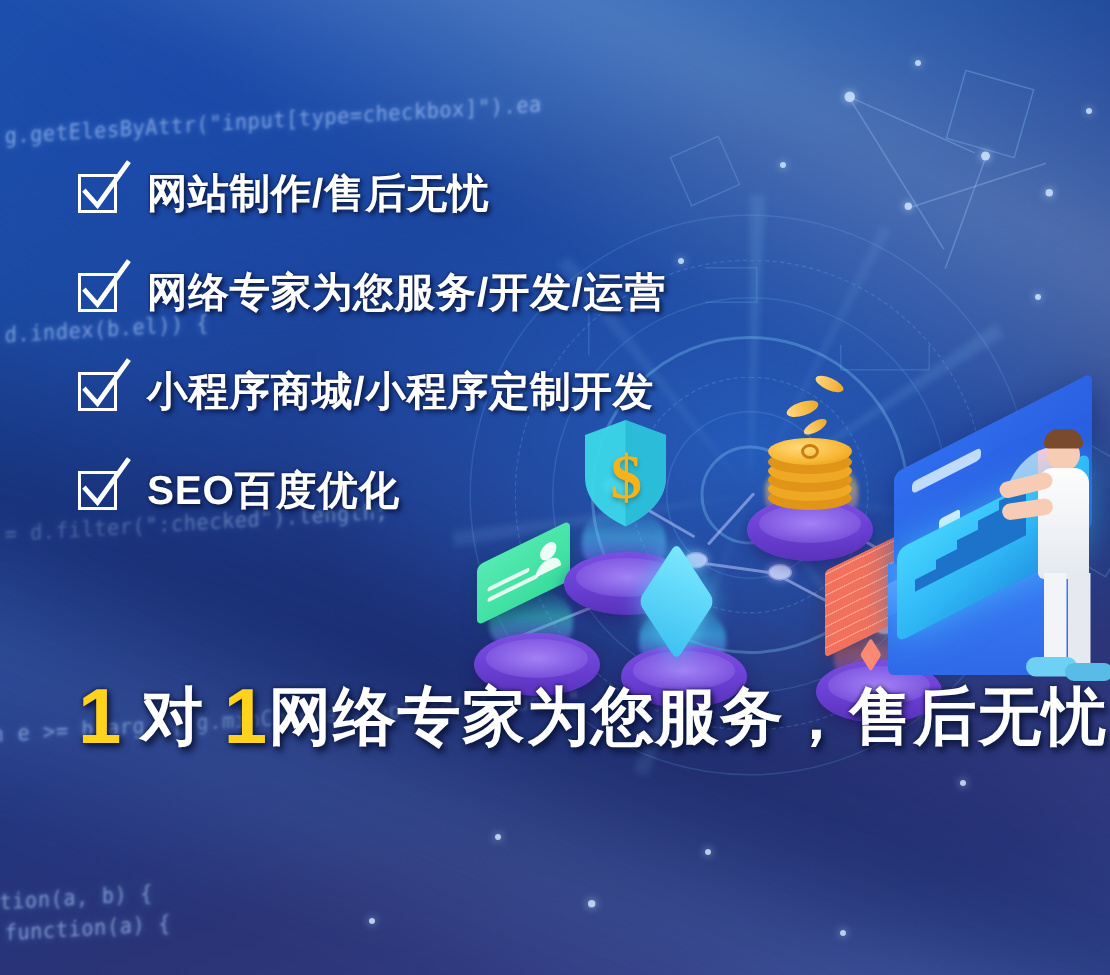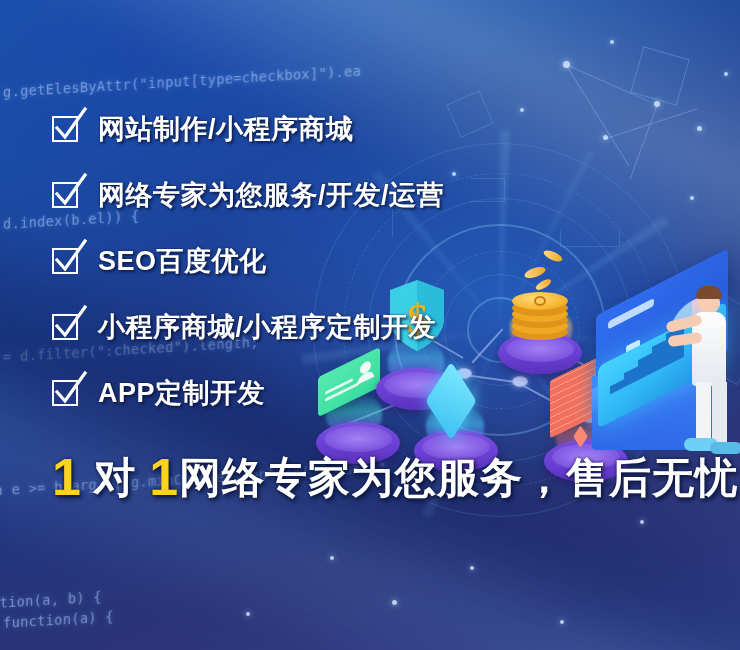--- a/index.html
+++ b/index.html
@@ -336,61 +336,52 @@
 
   <div id="features">
 
     <div class="frow">
       <div class="cbox">
         <div class="sq"></div>
         <svg viewBox="0 0 40 40">
             <polyline points="6,20 14,29 34,1" fill="none" stroke="#ffffff" stroke-width="3.2" stroke-linecap="square"></polyline>
           </svg>
       </div>
-      <div class="flabel">网站制作/小程序商城</div>
+      <div class="flabel">网站制作/售后无忧</div>
     </div>
 
     <div class="frow">
       <div class="cbox">
         <div class="sq"></div>
         <svg viewBox="0 0 40 40">
             <polyline points="6,20 14,29 34,1" fill="none" stroke="#ffffff" stroke-width="3.2" stroke-linecap="square"></polyline>
           </svg>
       </div>
       <div class="flabel">网络专家为您服务/开发/运营</div>
     </div>
 
     <div class="frow">
       <div class="cbox">
         <div class="sq"></div>
         <svg viewBox="0 0 40 40">
             <polyline points="6,20 14,29 34,1" fill="none" stroke="#ffffff" stroke-width="3.2" stroke-linecap="square"></polyline>
           </svg>
       </div>
-      <div class="flabel">SEO百度优化</div>
+      <div class="flabel">小程序商城/小程序定制开发</div>
     </div>
 
     <div class="frow">
       <div class="cbox">
         <div class="sq"></div>
         <svg viewBox="0 0 40 40">
             <polyline points="6,20 14,29 34,1" fill="none" stroke="#ffffff" stroke-width="3.2" stroke-linecap="square"></polyline>
           </svg>
       </div>
-      <div class="flabel">小程序商城/小程序定制开发</div>
-    </div>
-
-    <div class="frow">
-      <div class="cbox">
-        <div class="sq"></div>
-        <svg viewBox="0 0 40 40">
-            <polyline points="6,20 14,29 34,1" fill="none" stroke="#ffffff" stroke-width="3.2" stroke-linecap="square"></polyline>
-          </svg>
-      </div>
-      <div class="flabel">APP定制开发</div>
-    </div>
+      <div class="flabel">SEO百度优化</div>
+    </div>
+
   </div>
 
   <div id="headline">
     <span class="num">1</span><span class="w" style="font-size:38px">&nbsp;</span><span class="w">对</span><span class="w">&nbsp;</span><span class="num">1</span><span class="w">网络专家为您服务，售后无忧！</span>
   </div>
 
 </div>
 
 </body></html>

